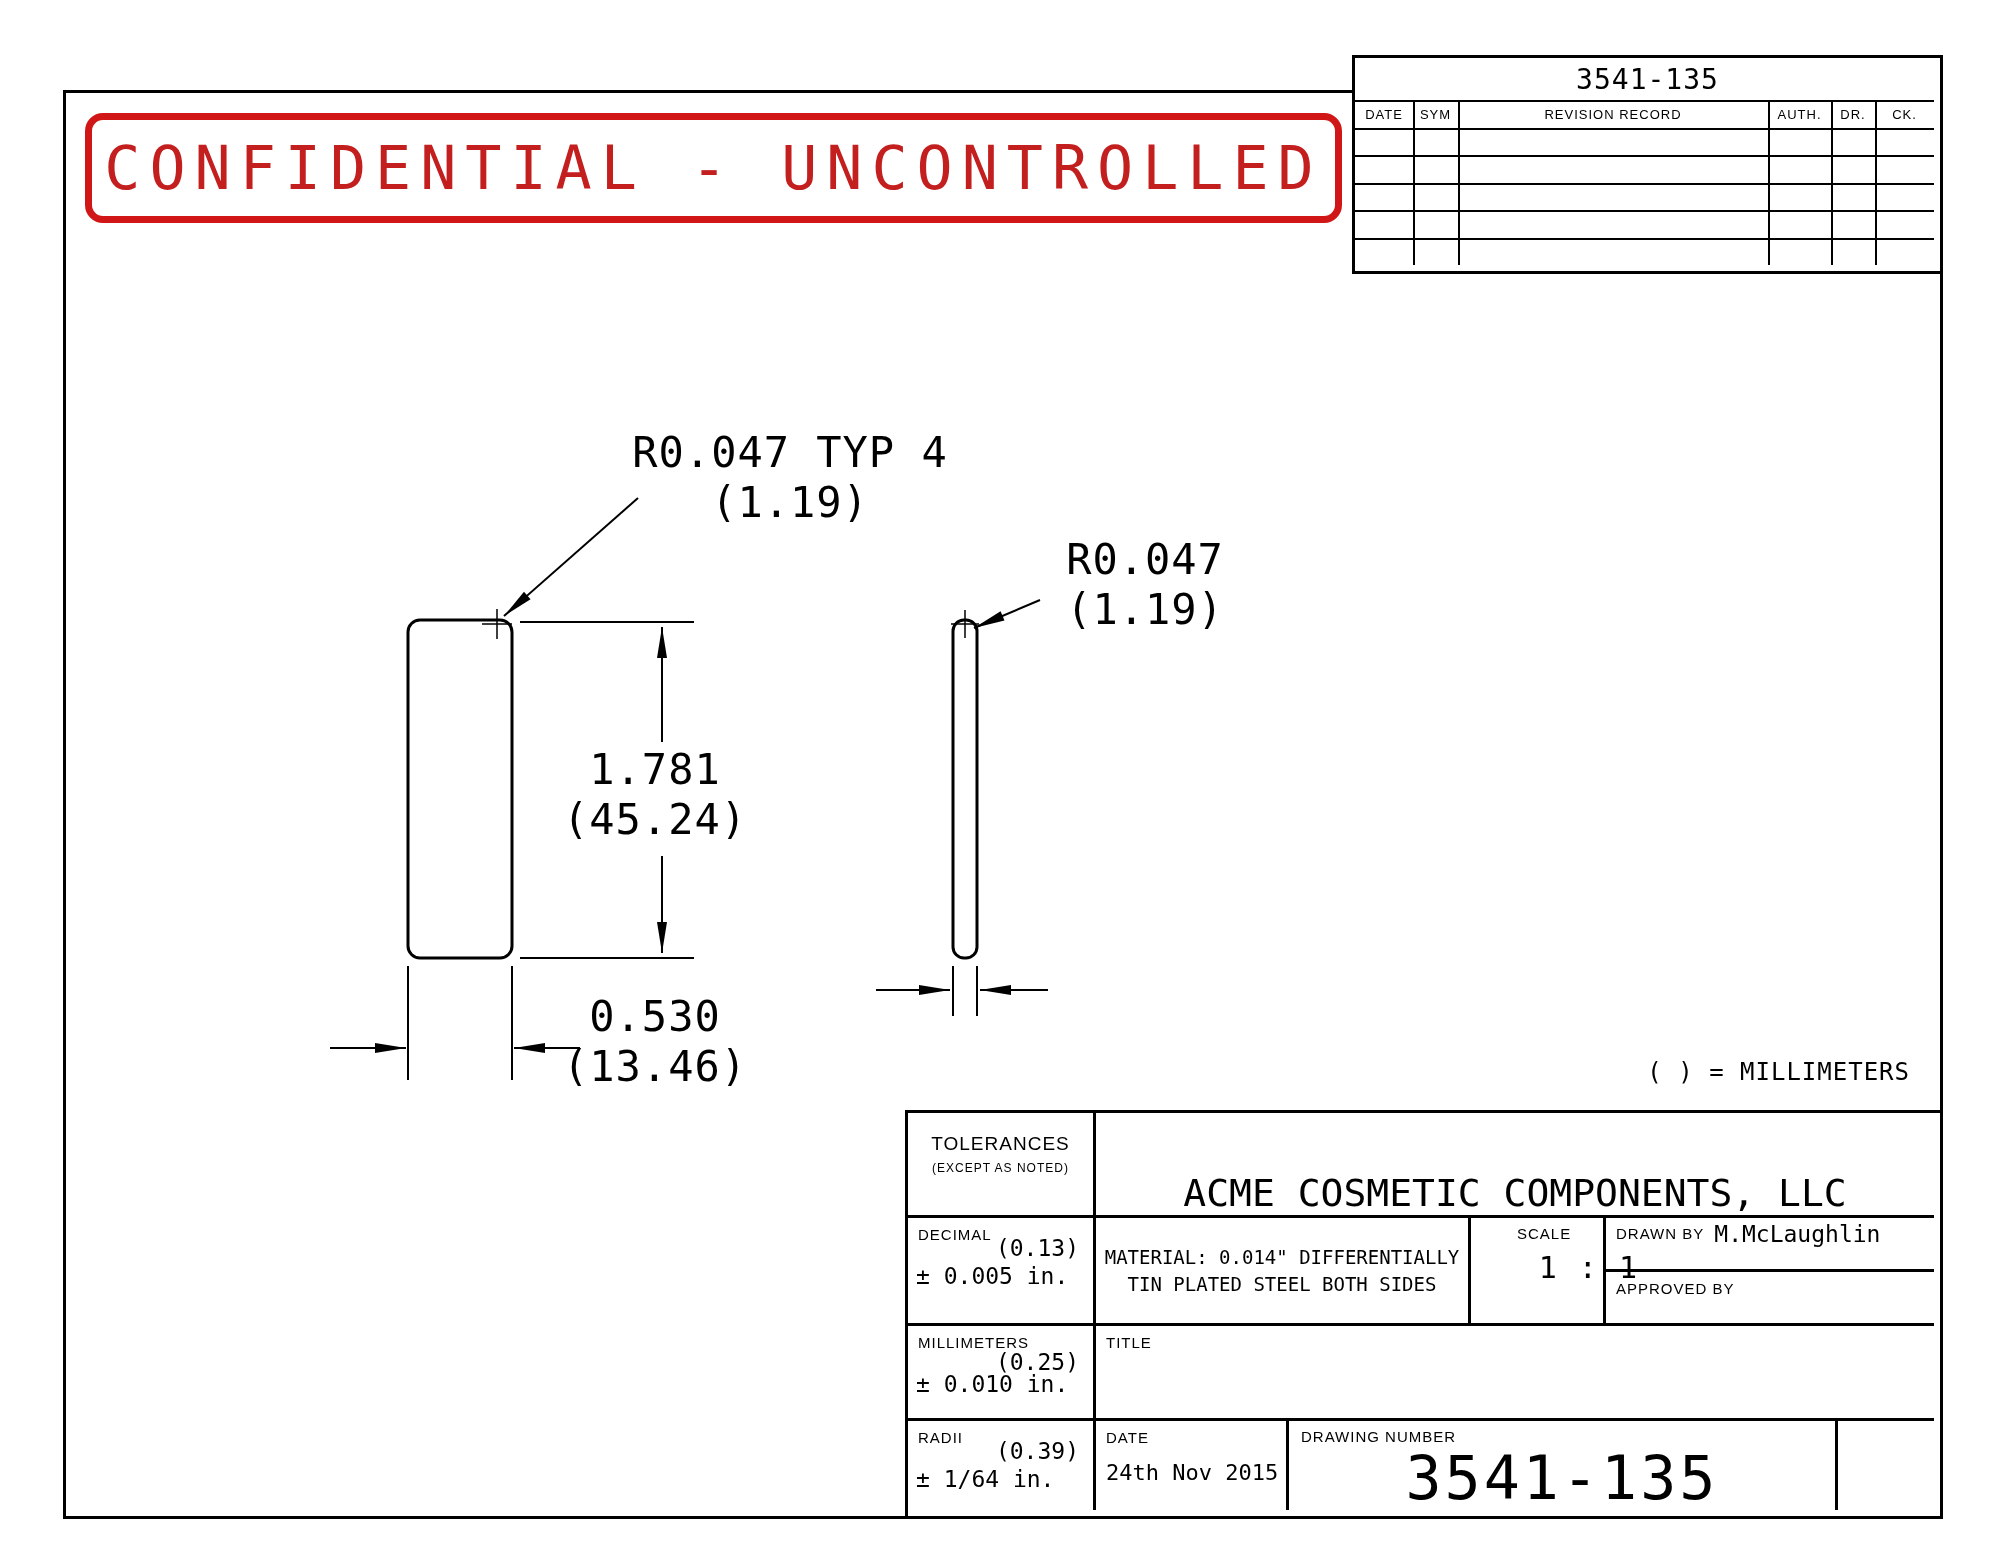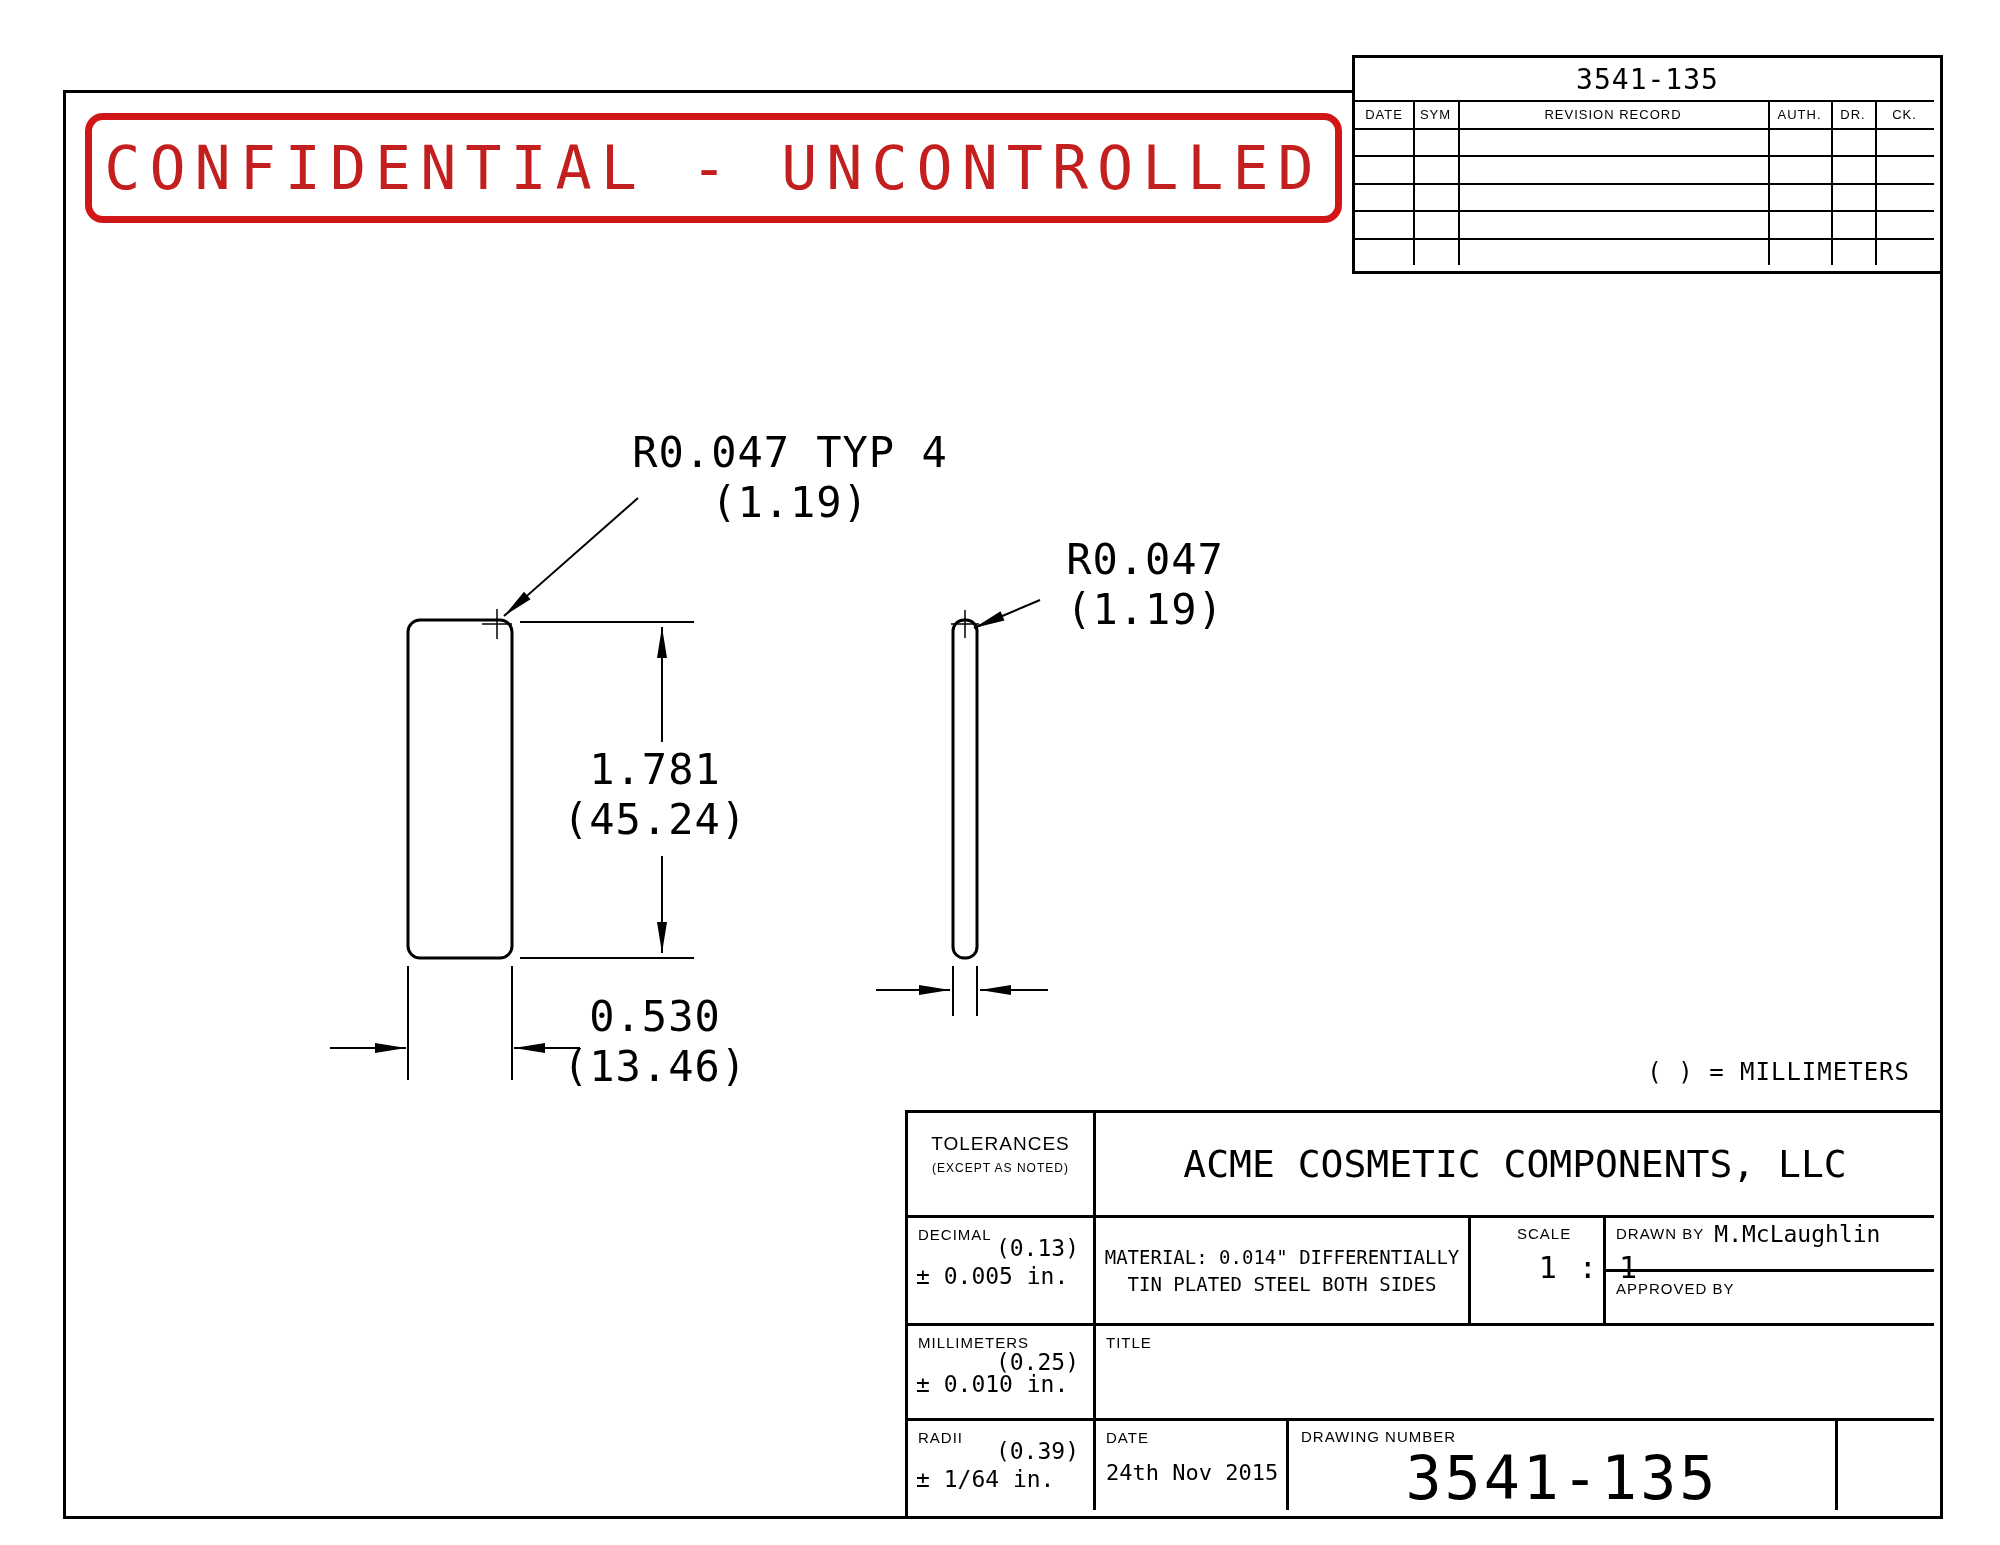--- a/index.html
+++ b/index.html
@@ -153,21 +153,21 @@
     <div class="ln" style="left:560px;top:102px;width:3px;height:108px;"></div>
     <div class="ln" style="left:695px;top:102px;width:3px;height:108px;"></div>
     <div class="ln" style="left:378px;top:305px;width:3px;height:92px;"></div>
     <div class="ln" style="left:927px;top:305px;width:3px;height:92px;"></div>
 
     <div class="tb-cell" style="left:0;top:0;width:185px;height:102px;">
       <div class="tol-head">TOLERANCES</div>
       <div class="tol-sub">(EXCEPT AS NOTED)</div>
     </div>
 
-    <div class="tb-cell company" style="left:188px;top:0;width:838px;height:102px;">
+    <div class="tb-cell company" style="left:188px;top:0;width:838px;height:102px;align-items:flex-end;">
       <span>ACME COSMETIC COMPONENTS, LLC</span>
     </div>
 
     <div class="tb-cell" style="left:0;top:105px;width:185px;height:105px;">
       <div class="small-label tol-lbl">DECIMAL</div>
       <div class="tol-mm">(0.13)</div>
       <div class="tol-val">± 0.005 in.</div>
     </div>
 
     <div class="tb-cell material" style="left:188px;top:105px;width:372px;height:105px;">

